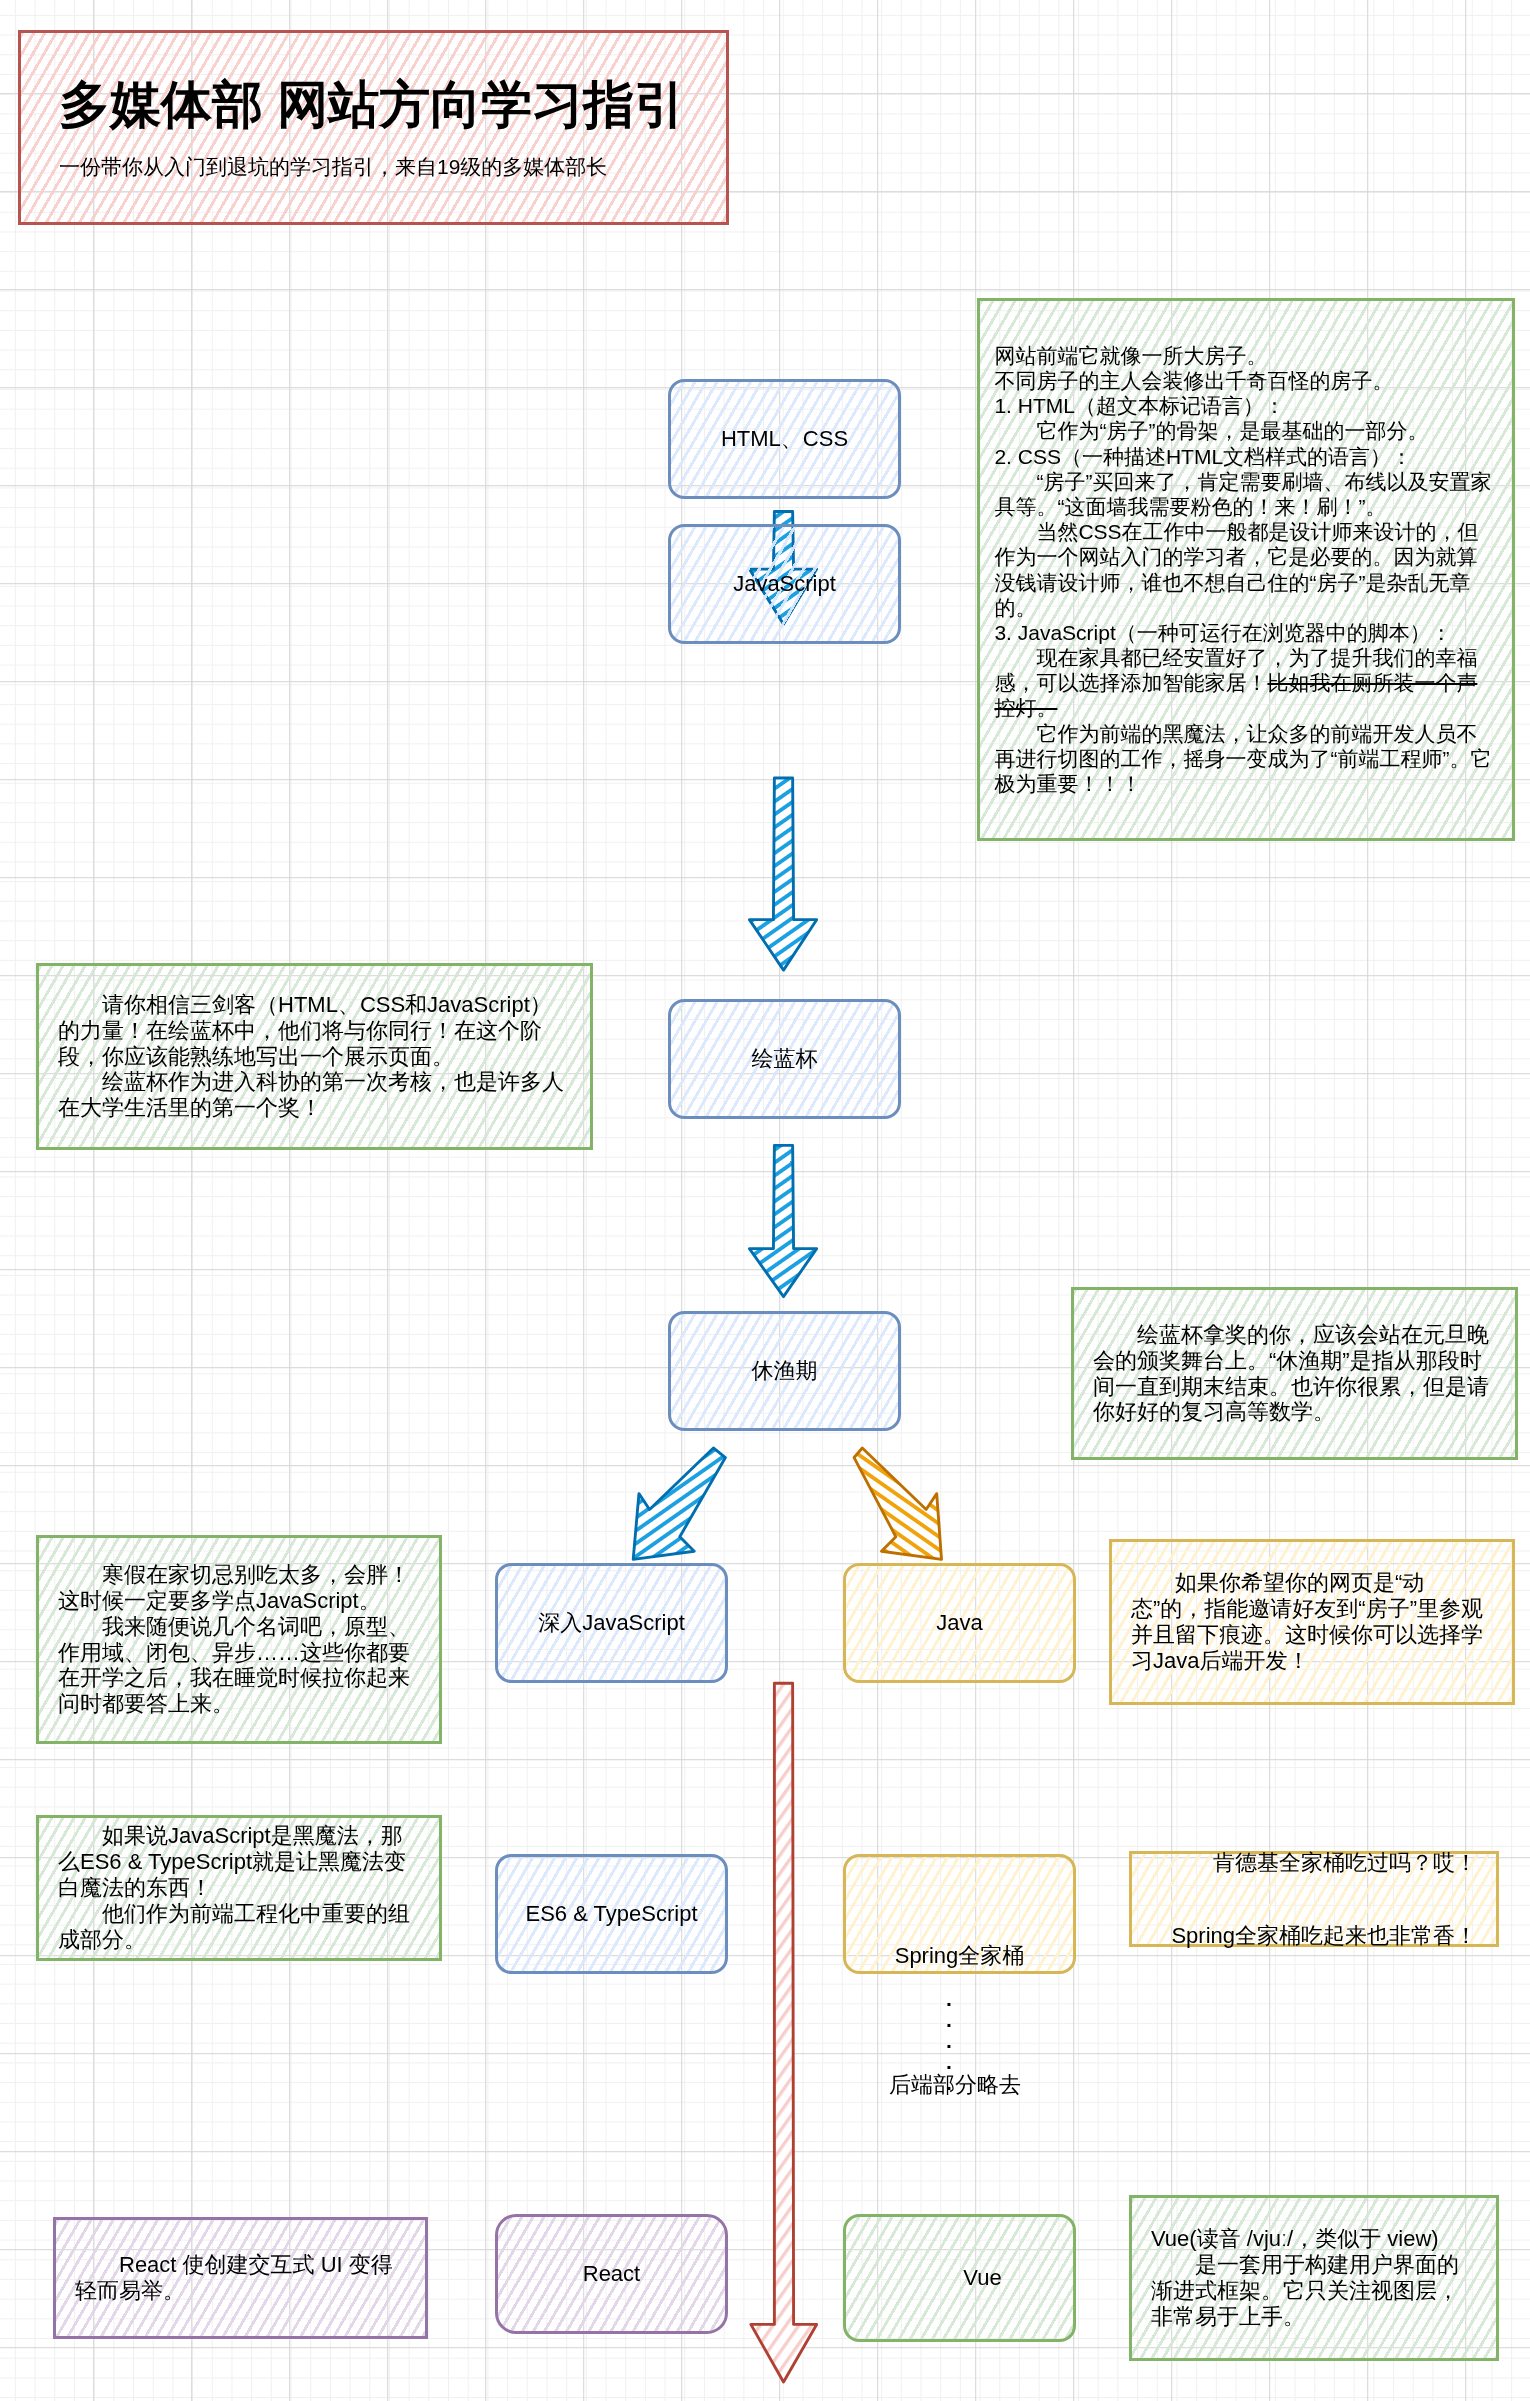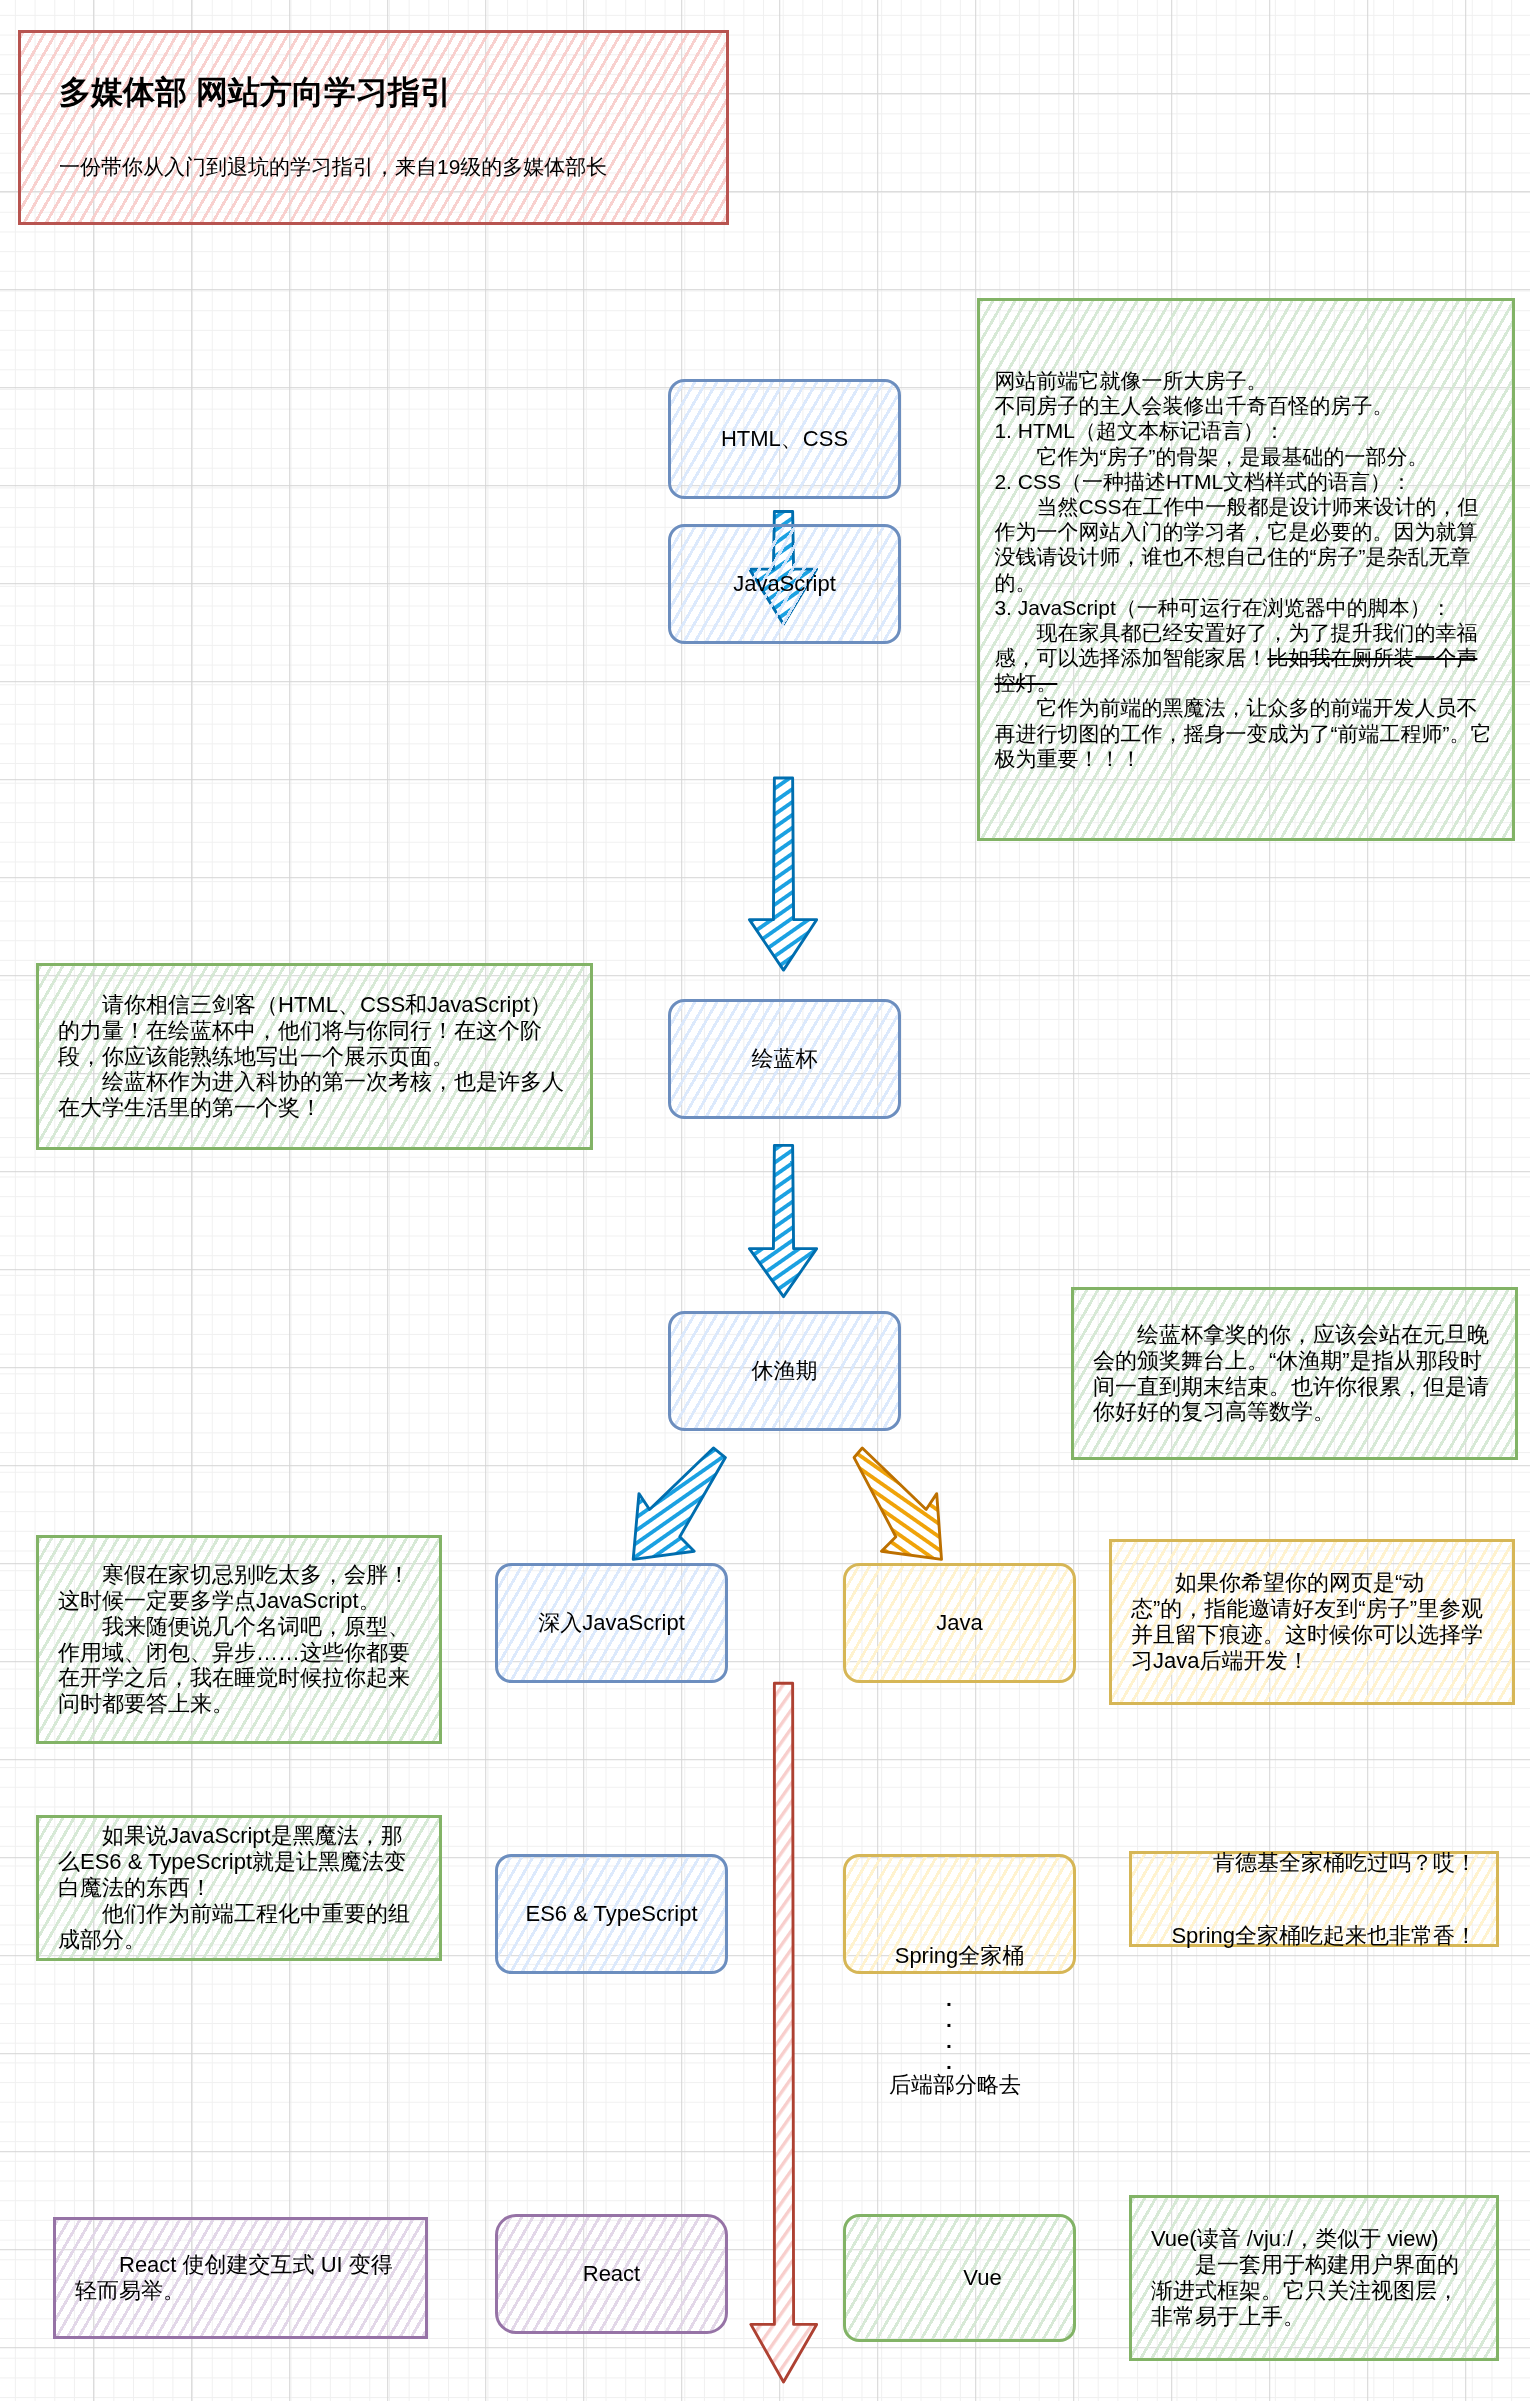--- a/index.html
+++ b/index.html
@@ -64,21 +64,21 @@
   </g>
   <g>
     <polygon points="1795,3015 1778,3035 1865,3200 1835,3230 1960,3247 1950,3110 1928,3143" fill="url(#ho)" stroke="#bd7000" stroke-width="6" stroke-linejoin="round"></polygon>
   </g>
   <g>
     <polygon points="1612,3505 1650,3505 1652,4840 1700,4840 1631,4960 1563,4840 1612,4840" fill="url(#hr)" stroke="#ae4132" stroke-width="6" stroke-linejoin="round"></polygon>
   </g>
 </svg>
 
 <div class="box hatch-red" style="left:18px;top:30px;width:711px;height:195px;border-radius:0;">
-  <div style="position:absolute;left:38px;top:38px;font-size:32px;font-weight:bold;">多媒体部 网站方向学习指引</div>
+  <div style="position:absolute;left:38px;top:38px;font-size:51px;font-weight:bold;">多媒体部 网站方向学习指引</div>
   <div style="position:absolute;left:38px;top:120px;font-size:21px;">一份带你从入门到退坑的学习指引，来自19级的多媒体部长</div>
 </div>
 
 <div class="box hatch-blue node" style="left:668px;top:379px;width:233px;height:120px;">
   <span>HTML、CSS</span>
 </div>
 <div class="box hatch-blue node" style="left:668px;top:524px;width:233px;height:120px;">
   <span>JavaScript</span>
 </div>
 <div class="box hatch-blue node" style="left:668px;top:999px;width:233px;height:120px;">
@@ -112,20 +112,21 @@
 ·
 ·</div>
 <div style="position:absolute;left:889px;top:2070px;font-size:22px;">后端部分略去</div>
 
 <div class="box hatch-green note" style="left:977px;top:298px;width:538px;height:543px;padding:0 14.4px;font-size:21px;line-height:1.2;">
   <p>网站前端它就像一所大房子。</p>
   <p>不同房子的主人会装修出千奇百怪的房子。</p>
   <p>1. HTML（超文本标记语言）：</p>
   <p class="indent">它作为“房子”的骨架，是最基础的一部分。</p>
   <p>2. CSS（一种描述HTML文档样式的语言）：</p>
+  <p class="indent">“房子”买回来了，肯定需要刷墙、布线以及安置家具等。“这面墙我需要粉色的！来！刷！”。</p>
   <p class="indent">当然CSS在工作中一般都是设计师来设计的，但作为一个网站入门的学习者，它是必要的。因为就算没钱请设计师，谁也不想自己住的“房子”是杂乱无章的。</p>
   <p>3. JavaScript（一种可运行在浏览器中的脚本）：</p>
   <p class="indent"><span>现在家具都已经安置好了，为了提升我们的幸福感，可以选择添加智能家居！</span><span class="strike">比如我在厕所装一个声控灯。</span></p>
   <p class="indent">它作为前端的黑魔法，让众多的前端开发人员不再进行切图的工作，摇身一变成为了“前端工程师”。它极为重要！！！</p>
 </div>
 
 <div class="box hatch-green note" style="left:36px;top:963px;width:557px;height:187px;">
   <p class="indent">请你相信三剑客（HTML、CSS和JavaScript）的力量！在绘蓝杯中，他们将与你同行！在这个阶段，你应该能熟练地写出一个展示页面。</p>
   <p class="indent">绘蓝杯作为进入科协的第一次考核，也是许多人在大学生活里的第一个奖！</p>
 </div>

